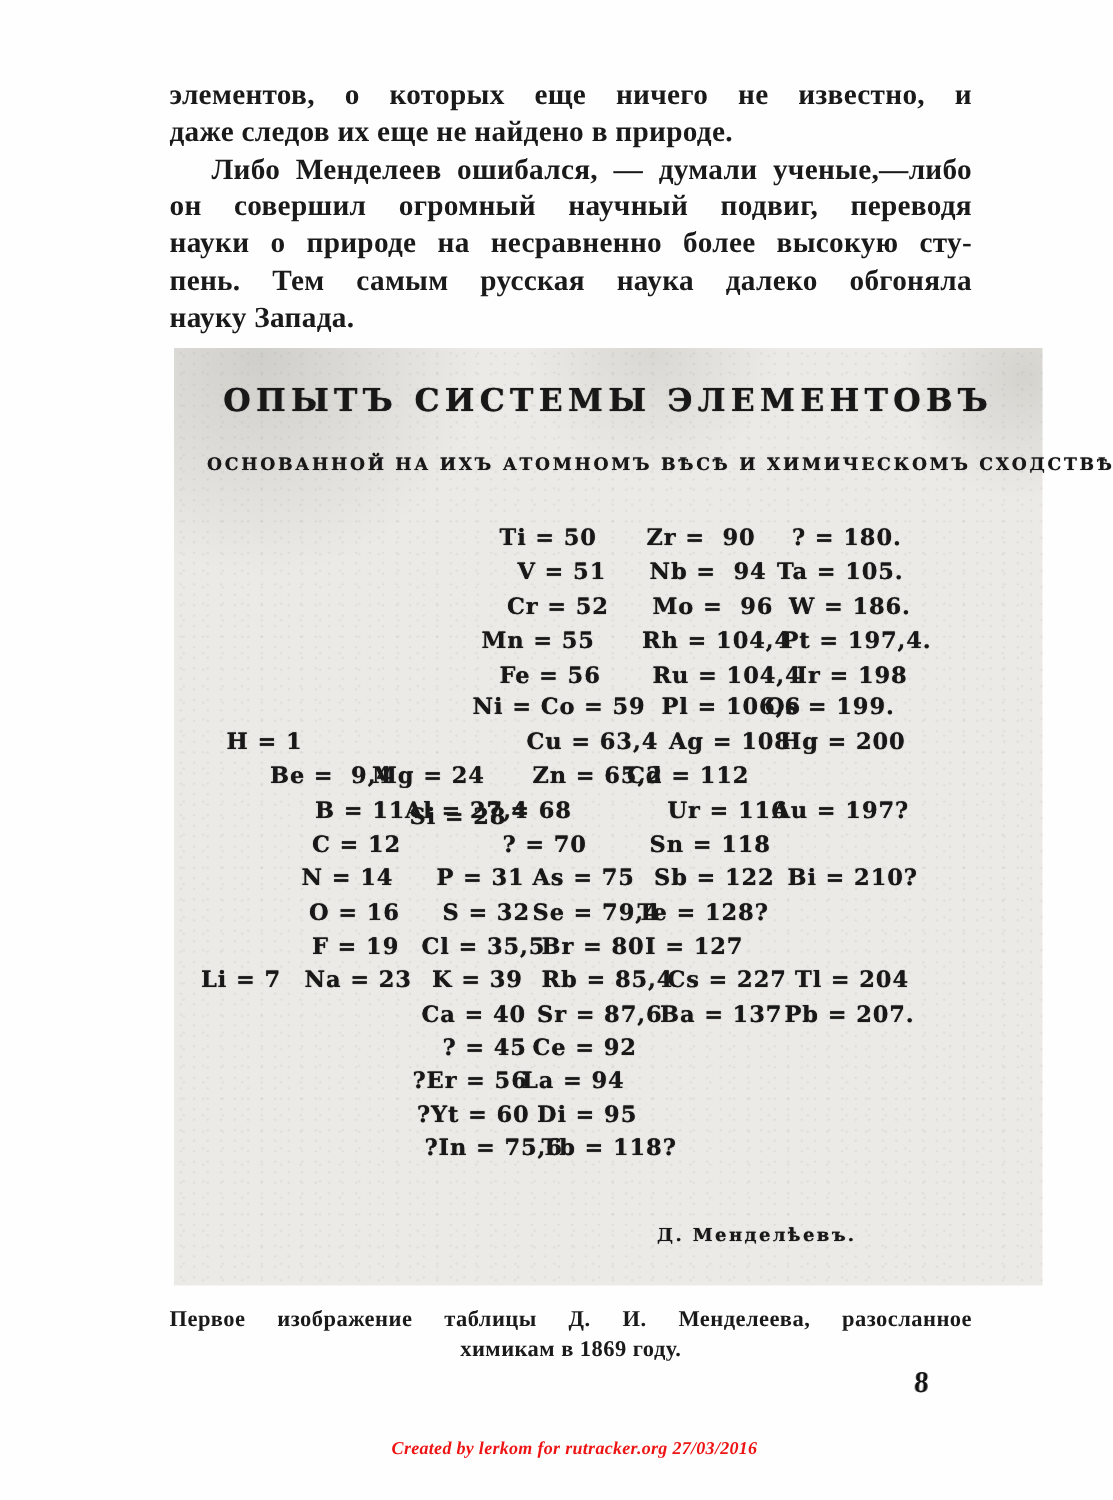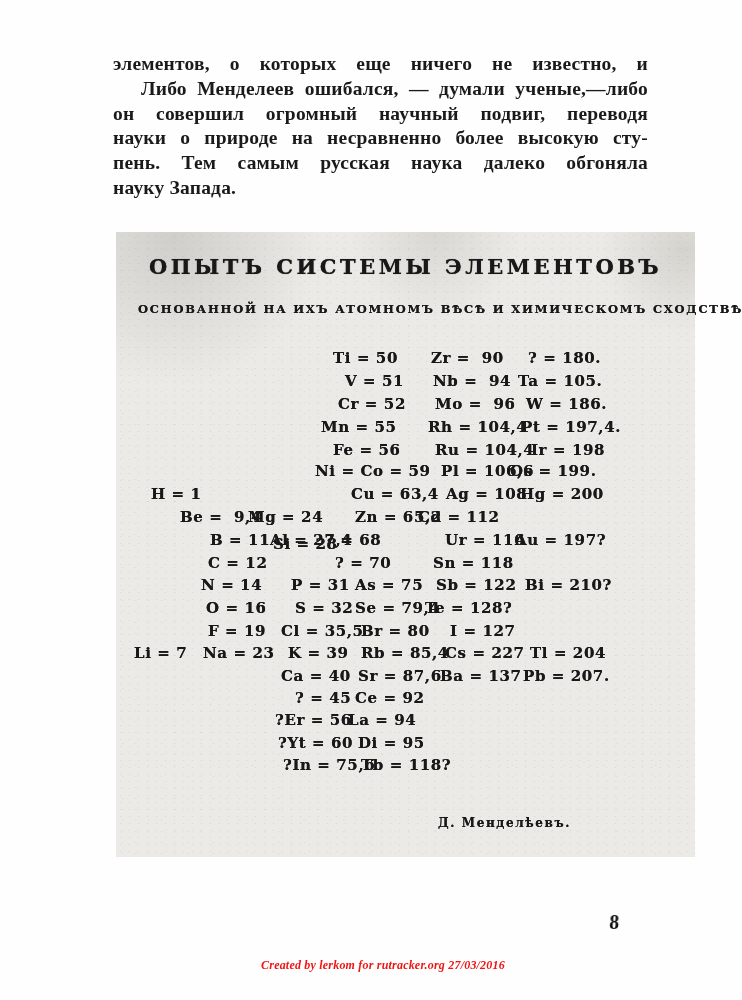--- a/index.html
+++ b/index.html
@@ -51,20 +51,21 @@
           font-style:italic;font-weight:700;font-size:12px;color:#ee1414;
           letter-spacing:0.2px;}
 </style>
 </head>
 <body>
 
 <div class="page">
 
   <div class="body-text" id="body-lines">
       <div class="bline j">элементов, о которых еще ничего не известно, и</div>
+      <div class="bline">даже следов их еще не найдено в природе.</div>
       <div class="bline j ind">Либо Менделеев ошибался, — думали ученые,—либо</div>
       <div class="bline j">он совершил огромный научный подвиг, переводя</div>
       <div class="bline j">науки о природе на несравненно более высокую сту-</div>
       <div class="bline j">пень. Тем самым русская наука далеко обгоняла</div>
       <div class="bline">науку Запада.</div>
     </div>
 
   <div class="scan">
     <div class="scan-title">ОПЫТЪ СИСТЕМЫ ЭЛЕМЕНТОВЪ</div>
     <div class="scan-subtitle">ОСНОВАННОЙ НА ИХЪ АТОМНОМЪ ВѢСѢ И ХИМИЧЕСКОМЪ СХОДСТВѢ</div>
@@ -109,21 +110,21 @@
         <span class="cell" style="left: 239px; top: 344px;">As = 75</span>
         <span class="cell" style="left: 320px; top: 344px;">Sb = 122</span>
         <span class="cell" style="left: 409px; top: 344px;">Bi = 210?</span>
         <span class="cell" style="left: 90px; top: 367px;">O = 16</span>
         <span class="cell" style="left: 179px; top: 367px;">S = 32</span>
         <span class="cell" style="left: 239px; top: 367px;">Se = 79,4</span>
         <span class="cell" style="left: 309px; top: 367px;">Te = 128?</span>
         <span class="cell" style="left: 92px; top: 390px;">F = 19</span>
         <span class="cell" style="left: 165px; top: 390px;">Cl = 35,5</span>
         <span class="cell" style="left: 245px; top: 390px;">Br = 80</span>
-        <span class="cell" style="left: 334px; top: 390px;">I = 127</span>
+        <span class="cell" style="left: 314px; top: 390px;">I = 127</span>
         <span class="cell" style="left: 18px; top: 412px;">Li = 7</span>
         <span class="cell" style="left: 87px; top: 412px;">Na = 23</span>
         <span class="cell" style="left: 172px; top: 412px;">K = 39</span>
         <span class="cell" style="left: 245px; top: 412px;">Rb = 85,4</span>
         <span class="cell" style="left: 329px; top: 412px;">Cs = 227</span>
         <span class="cell" style="left: 414px; top: 412px;">Tl = 204</span>
         <span class="cell" style="left: 165px; top: 435px;">Ca = 40</span>
         <span class="cell" style="left: 242px; top: 435px;">Sr = 87,6</span>
         <span class="cell" style="left: 324px; top: 435px;">Ba = 137</span>
         <span class="cell" style="left: 407px; top: 435px;">Pb = 207.</span>
@@ -132,18 +133,22 @@
         <span class="cell" style="left: 159px; top: 479px;">?Er = 56</span>
         <span class="cell" style="left: 232px; top: 479px;">La = 94</span>
         <span class="cell" style="left: 162px; top: 502px;">?Yt = 60</span>
         <span class="cell" style="left: 242px; top: 502px;">Di = 95</span>
         <span class="cell" style="left: 167px; top: 524px;">?In = 75,6</span>
         <span class="cell" style="left: 245px; top: 524px;">Tb = 118?</span>
       </div>
     <div class="signature">Д. Менделѣевъ.</div>
   </div>
 
+  <div class="caption">
+    <div class="caption-l1">Первое изображение таблицы Д. И. Менделеева, разосланное</div>
+    <div class="caption-l2">химикам в 1869 году.</div>
+  </div>
 
   <div class="page-mark">8</div>
 
   <div class="footer" style="color: rgb(238, 20, 20);">Created by lerkom for rutracker.org 27/03/2016</div>
 
 </div>
 
 </body></html>

